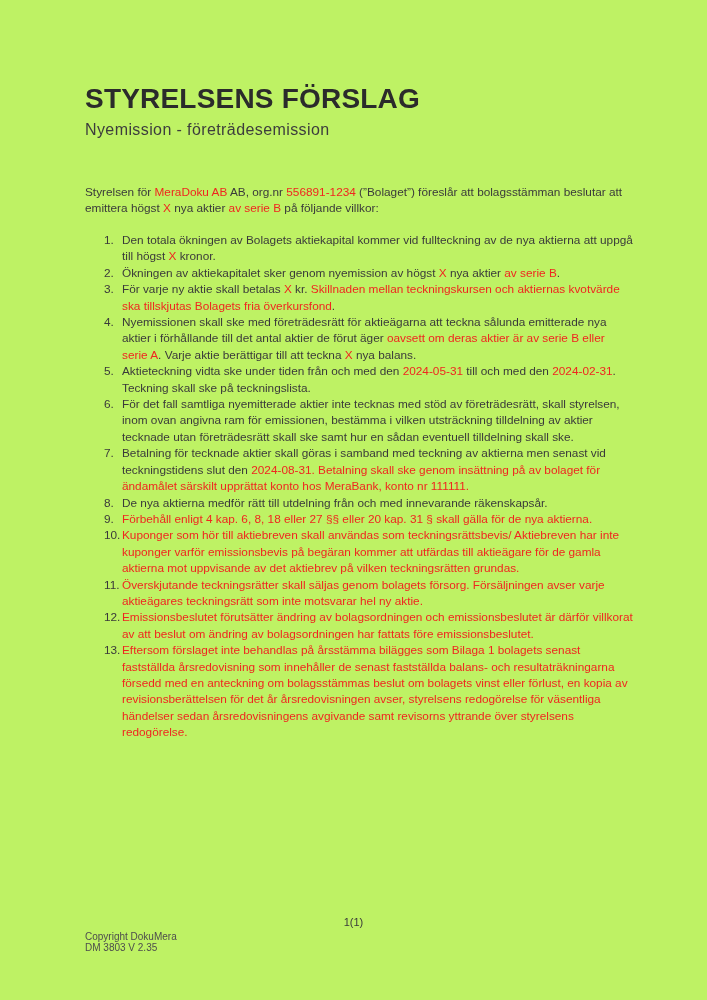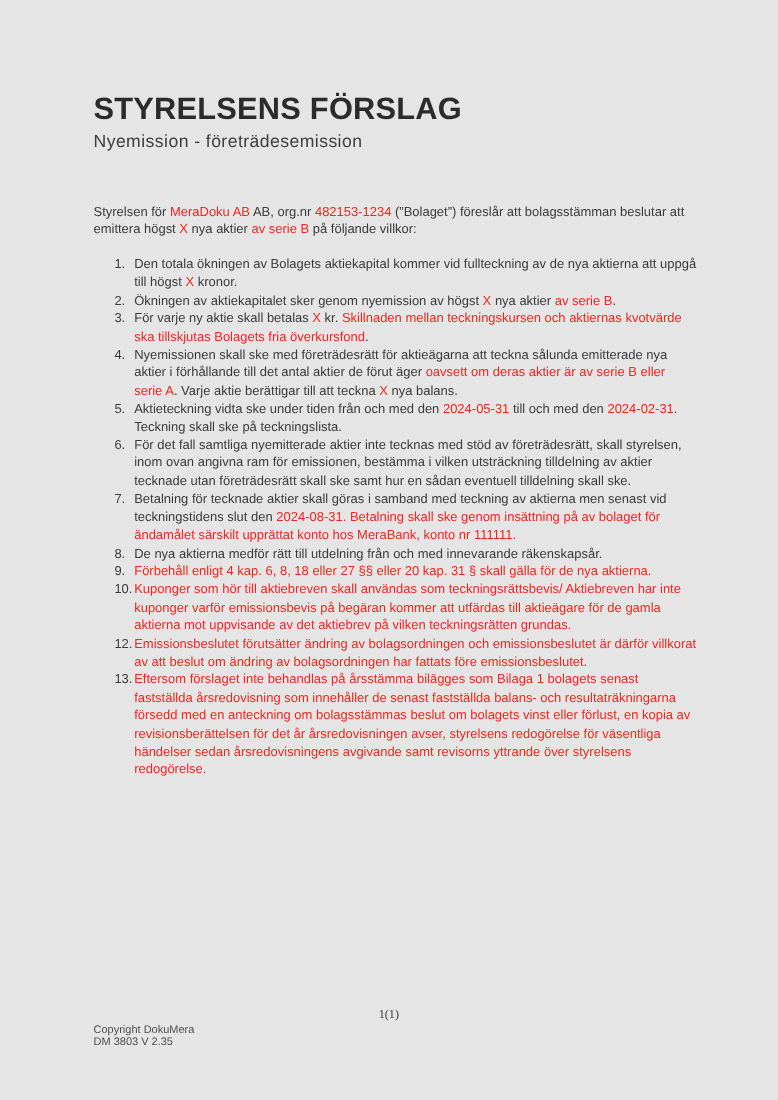--- a/index.html
+++ b/index.html
@@ -4,21 +4,21 @@
 <style>
   html, body {
     margin: 0;
     padding: 0;
     background: #ffffff;
   }
   .page {
     position: relative;
     width: 707px;
     height: 1000px;
-    background: #e5e5e5;
+    background: #bef264;
     font-family: "Liberation Sans", "DejaVu Sans", sans-serif;
     color: #3a3a3a;
     overflow: hidden;
   }
   .doc-title {
     position: absolute;
     left: 85px;
     top: 84px;
     font-size: 28px;
     line-height: 30px;
@@ -78,41 +78,40 @@
   }
   .page-number {
     position: absolute;
     left: 0;
     top: 916px;
     width: 707px;
     text-align: center;
     font-size: 11px;
     line-height: 13px;
     color: #3a3a3a;
-    font-family: Liberation Serif, serif;
   }
   .copyright-block {
     position: absolute;
     left: 85px;
     top: 932px;
     font-size: 10px;
     line-height: 10.5px;
     color: #4d4d4d;
   }
 </style>
 </head>
 <body>
 
 <div class="page">
 
   <div class="doc-title">STYRELSENS FÖRSLAG</div>
 
   <div class="doc-subtitle">Nyemission - företrädesemission</div>
 
-  <div class="intro body-text"><span>Styrelsen för </span><span class="red">MeraDoku AB</span><span> AB, org.nr </span><span class="red">482153-1234</span><span> (”Bolaget”) föreslår att bolagsstämman beslutar att emittera högst </span><span class="red">X</span><span> nya aktier </span><span class="red">av serie B</span><span> på följande villkor:</span></div>
+  <div class="intro body-text"><span>Styrelsen för </span><span class="red">MeraDoku AB</span><span> AB, org.nr </span><span class="red">556891-1234</span><span> (”Bolaget”) föreslår att bolagsstämman beslutar att emittera högst </span><span class="red">X</span><span> nya aktier </span><span class="red">av serie B</span><span> på följande villkor:</span></div>
 
   <div class="terms-list body-text">
   <div class="list-item">
     <span class="num">1.</span>
     <span class="txt"><span>Den totala ökningen av Bolagets aktiekapital kommer vid fullteckning av de nya aktierna att uppgå till högst </span><span class="red">X</span><span> kronor.</span></span>
   </div>
 
   <div class="list-item">
     <span class="num">2.</span>
     <span class="txt"><span>Ökningen av aktiekapitalet sker genom nyemission av högst </span><span class="red">X</span><span> nya aktier </span><span class="red">av serie B</span><span>.</span></span>
@@ -151,20 +150,24 @@
   <div class="list-item">
     <span class="num">9.</span>
     <span class="txt"><span class="red">Förbehåll enligt 4 kap. 6, 8, 18 eller 27 §§ eller 20 kap. 31 § skall gälla för de nya aktierna.</span></span>
   </div>
 
   <div class="list-item">
     <span class="num">10.</span>
     <span class="txt"><span class="red">Kuponger som hör till aktiebreven skall användas som teckningsrättsbevis/ Aktiebreven har inte kuponger varför emissionsbevis på begäran kommer att utfärdas till aktieägare för de gamla aktierna mot uppvisande av det aktiebrev på vilken teckningsrätten grundas.</span></span>
   </div>
 
+  <div class="list-item">
+    <span class="num">11.</span>
+    <span class="txt"><span class="red">Överskjutande teckningsrätter skall säljas genom bolagets försorg. Försäljningen avser varje aktieägares teckningsrätt som inte motsvarar hel ny aktie.</span></span>
+  </div>
 
   <div class="list-item">
     <span class="num">12.</span>
     <span class="txt"><span class="red">Emissionsbeslutet förutsätter ändring av bolagsordningen och emissionsbeslutet är därför villkorat av att beslut om ändring av bolagsordningen har fattats före emissionsbeslutet.</span></span>
   </div>
 
   <div class="list-item">
     <span class="num">13.</span>
     <span class="txt"><span class="red">Eftersom förslaget inte behandlas på årsstämma bilägges som Bilaga 1 bolagets senast fastställda årsredovisning som innehåller de senast fastställda balans- och resultaträkningarna försedd med en anteckning om bolagsstämmas beslut om bolagets vinst eller förlust, en kopia av revisionsberättelsen för det år årsredovisningen avser, styrelsens redogörelse för väsentliga händelser sedan årsredovisningens avgivande samt revisorns yttrande över styrelsens redogörelse.</span></span>
   </div>

